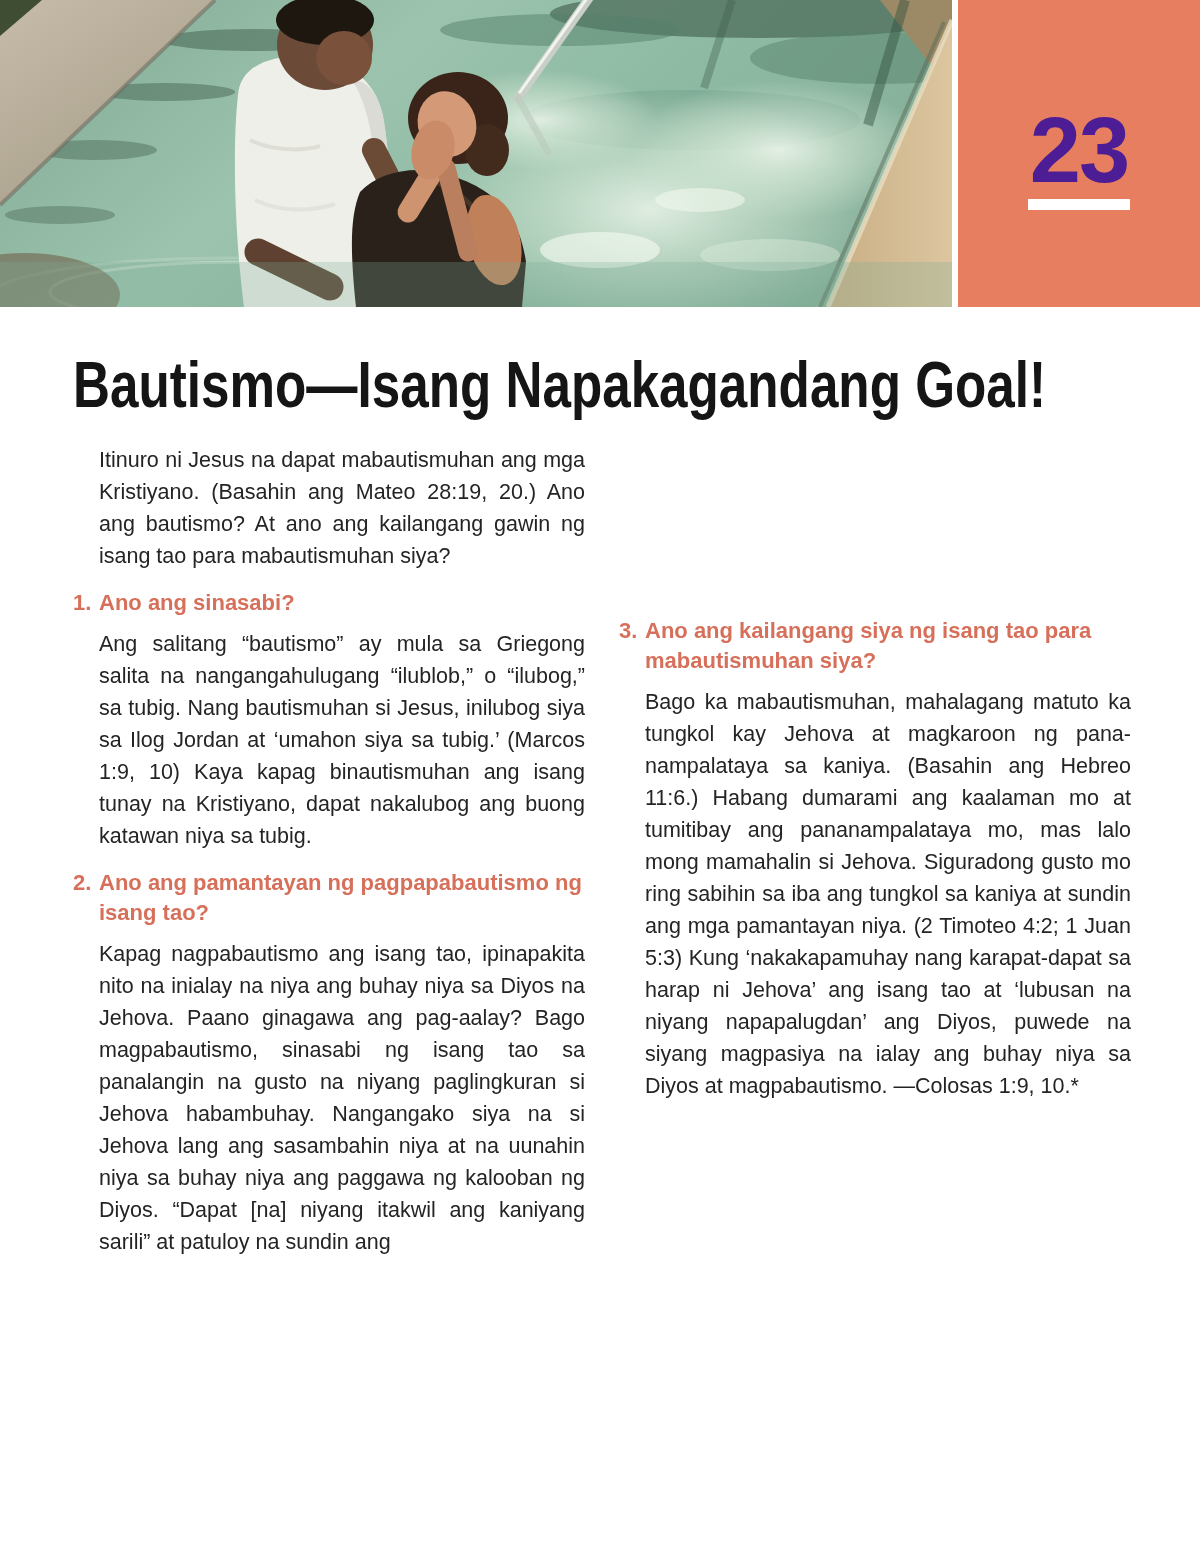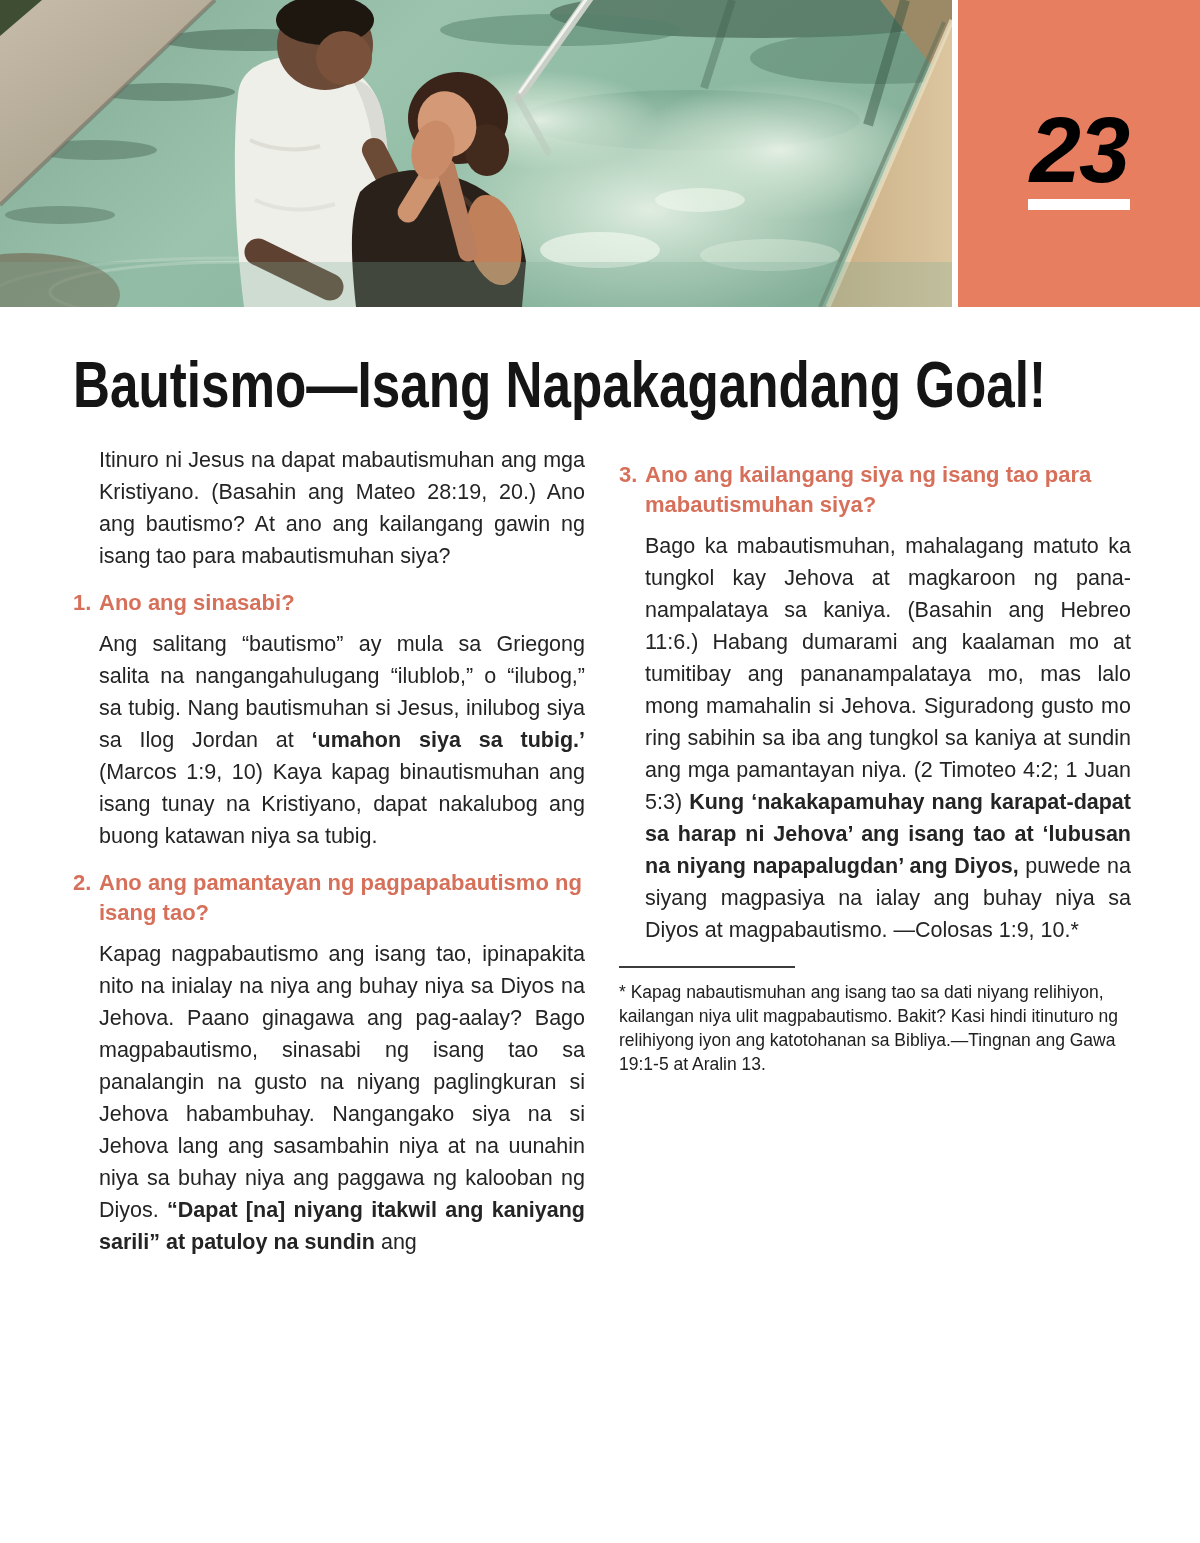--- a/index.html
+++ b/index.html
@@ -14,39 +14,39 @@
   .photo {
     position:absolute; left:0; top:0; width:952px; height:307px; overflow:hidden;
   }
   .photo svg { display:block; }
   .badge {
     position:absolute; left:958px; top:0; width:242px; height:307px;
     background:var(--accent);
   }
   .badge-num {
     margin-top:104px; font-size:92px; line-height:92px; font-weight:bold;
-    color:#000000; text-align:center; letter-spacing:-2px;font-style:italic;
+    color:#4c1d95; text-align:center; letter-spacing:-2px;
   }
   .badge-bar {
     width:102px; height:11px; background:#ffffff; margin:3px auto 0;
   }
   
   .title {
     margin:45px 0 0 73px; font-size:64px; line-height:66px; font-weight:bold;
     color:#151515; white-space:nowrap;
     transform:scaleX(0.80); transform-origin:left top;
   }
   
-  .columns { display:flex; margin:26px 0 0 73px; gap:34px; }
+  .columns { display:flex; margin:26px 0 0 73px; gap:34px;align-items:center; }
   .col { width:512px; }
   .para {
     margin:0 0 11px 26px; font-size:21.5px; line-height:32px;
     text-align:justify; color:#242424; hyphens:manual;
   }
-  .para .b { font-weight:bold; }
+  .para .b { font-weight:normal; }
   .qhead {
     display:flex; font-size:22px; line-height:30px; font-weight:bold;
     color:var(--coral); margin:16px 0 10px 0;
   }
   .qnum { flex:0 0 26px; }
   .qtext { flex:1; }
   .footnote { margin-top:20px; }
   .fn-rule { width:176px; height:0; border-top:2px solid #3d3d3d; margin:0 0 12px 0; }
   .fn-text { margin:0; font-size:17.5px; line-height:24px; color:#202020; text-align:left; }
 </style>
@@ -174,20 +174,16 @@
           <span class="qtext">Ano ang pamantayan ng pagpapabautismo ng isang tao?</span>
         </div>
         <p class="para"><span>Kapag nagpabautismo ang isang tao, ipinapaki­ta nito na inialay na niya ang buhay niya sa Diyos na Jehova. Paano ginagawa ang pag-aalay? Bago magpabautismo, sinasabi ng isang tao sa panalangin na gusto na niyang pagling­kuran si Jehova habambuhay. Nangangako siya na si Jehova lang ang sasambahin niya at na uunahin niya sa buhay niya ang paggawa ng ka­looban ng Diyos. </span><span class="b">“Dapat [na] niyang itakwil ang kaniyang sarili” at patuloy na sundin</span><span> ang</span></p>
       </div>
       <div class="col">
         <div class="qhead">
           <span class="qnum">3.</span>
           <span class="qtext">Ano ang kailangang siya ng isang tao para mabautismuhan siya?</span>
         </div>
         <p class="para"><span>Bago ka mabautismuhan, mahalagang matuto ka tungkol kay Jehova at magkaroon ng pana­nampalataya sa kaniya. (Basahin ang Hebreo 11:6.) Habang dumarami ang kaalaman mo at tumitibay ang pananampalataya mo, mas lalo mong mamahalin si Jehova. Siguradong gusto mo ring sabihin sa iba ang tungkol sa kaniya at sundin ang mga pamantayan niya. (2 Timoteo 4:2; 1 Juan 5:3) </span><span class="b">Kung ‘nakakapamuhay nang karapat-dapat sa harap ni Jehova’ ang isang tao at ‘lubusan na niyang napapalugdan’ ang Diyos,</span><span> puwede na siyang magpasiya na ialay ang buhay niya sa Diyos at magpabautismo. —Colosas 1:9, 10.*</span></p>
-        <div class="footnote">
-          <div class="fn-rule"></div>
-          <p class="fn-text">* Kapag nabautismuhan ang isang tao sa dati niyang relihiyon, kailangan niya ulit magpabautismo. Bakit? Kasi hindi itinuturo ng relihiyong iyon ang katotohanan sa Bibliya.—Tingnan ang Gawa 19:1-5 at Aralin 13.</p>
-        </div>
       </div>
     </div>
 
 </div>
 
 </body></html>

